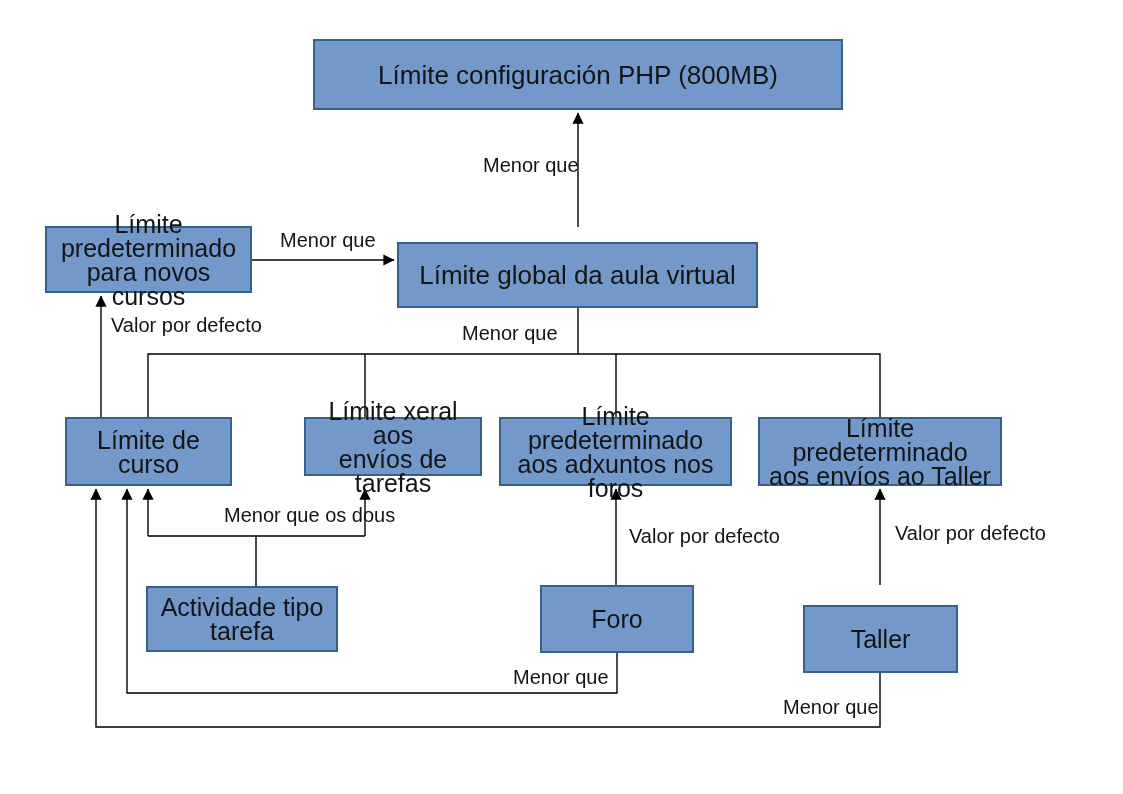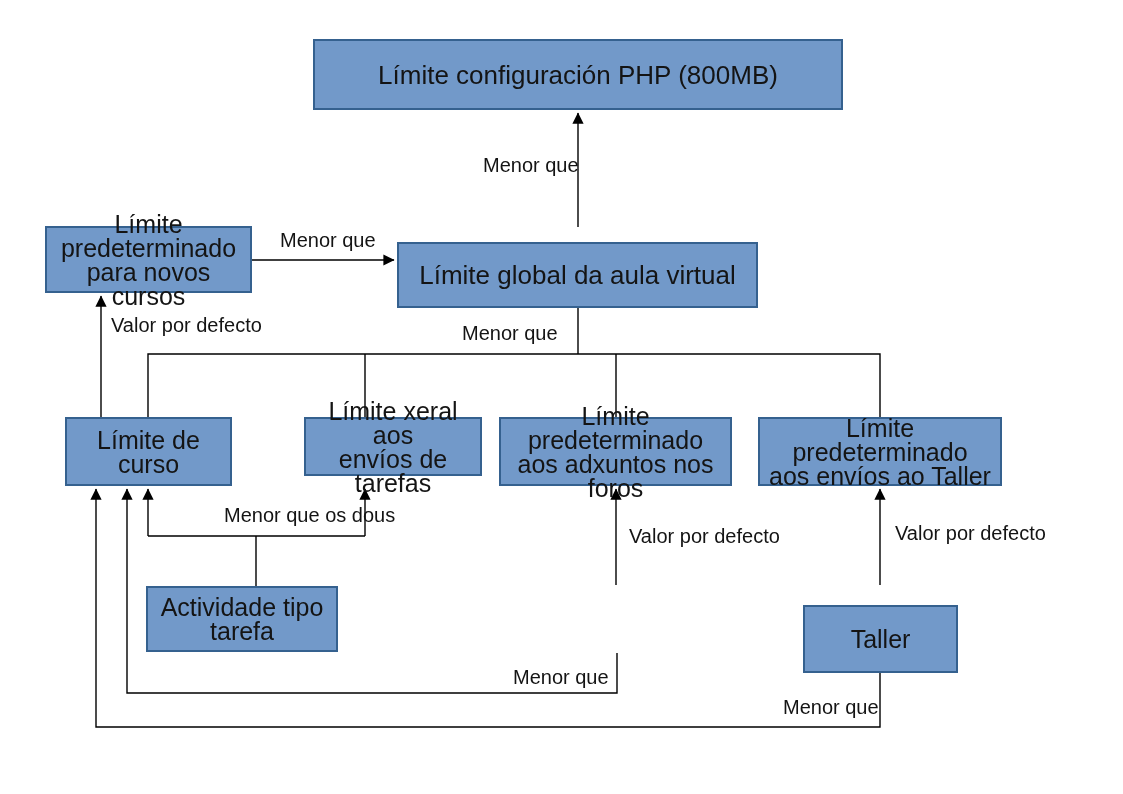--- a/index.html
+++ b/index.html
@@ -104,20 +104,21 @@
 envíos de tarefas</div>
 
   <div class="node small" style="left:499px; top:417px; width:233px; height:69px;">Límite predeterminado
 aos adxuntos nos foros</div>
 
   <div class="node small" style="left:758px; top:417px; width:244px; height:69px;">Límite predeterminado
 aos envíos ao Taller</div>
 
   <div class="node small" style="left:146px; top:586px; width:192px; height:66px;">Actividade tipo tarefa</div>
 
+  <div class="node small" style="left:540px; top:585px; width:154px; height:68px;">Foro</div>
 
   <div class="node small" style="left:803px; top:585px; width:155px; height:68px;margin-top:20px;">Taller</div>
 
   <div class="edge-label" style="left:483px; top:156px;">Menor que</div>
 
   <div class="edge-label" style="left:280px; top:231px;">Menor que</div>
 
   <div class="edge-label" style="left:111px; top:316px;">Valor por defecto</div>
 
   <div class="edge-label" style="left:462px; top:324px;">Menor que</div>

